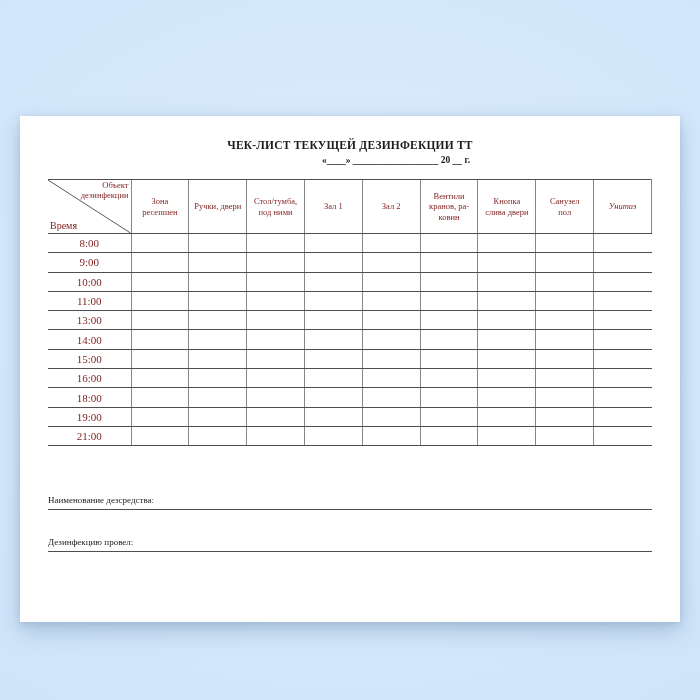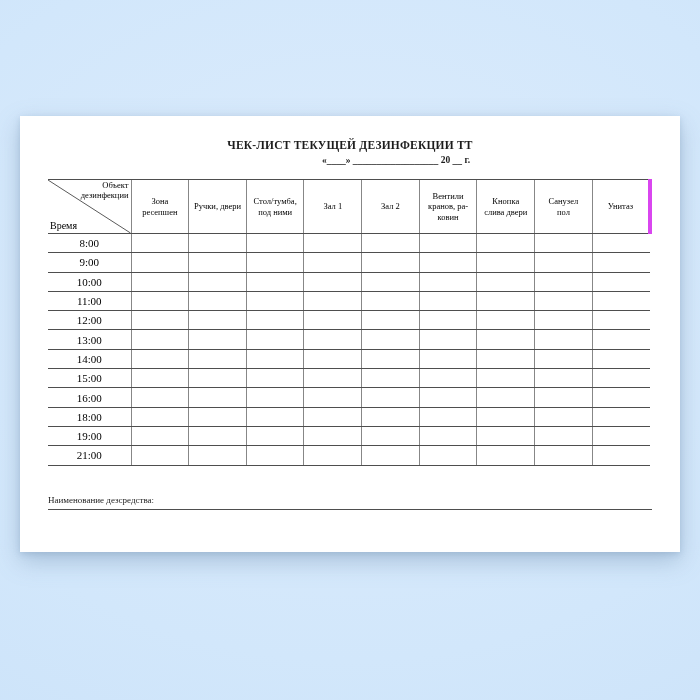--- a/index.html
+++ b/index.html
@@ -2,50 +2,50 @@
 <html><head>
 <meta charset="utf-8">
 <style>
   html,body{margin:0;padding:0;}
   body{
     width:700px;height:700px;overflow:hidden;
     font-family:"Liberation Serif","DejaVu Serif",serif;
     background:radial-gradient(120% 95% at 50% 42%, #ddecfc 0%, #d2e7fb 55%, #c8e0f8 100%);
   }
   .page{
-    position:absolute;left:20px;top:116px;width:660px;height:436px;
+    position:absolute;left:20px;top:116px;width:660px;height:506px;
     background:#ffffff;
     box-shadow:0 9px 22px rgba(110,140,175,.42), 0 2px 6px rgba(110,140,175,.28);
     color:#1c1c1c;
   }
   .doc-title{
     position:absolute;top:23px;left:0;width:100%;
     text-align:center;font-weight:bold;font-size:11.5px;line-height:13px;letter-spacing:.2px;
   }
   .doc-date{
     position:absolute;top:38px;left:0;width:100%;
     text-align:center;font-weight:bold;font-size:9.5px;line-height:12px;margin-left:46px;
   }
   table.grid{
     position:absolute;left:28px;top:63px;width:604px;
-    border-collapse:collapse;table-layout:fixed;color:#000000;
+    border-collapse:collapse;table-layout:fixed;color:#7f1d1d;
   }
   col.c-time{width:83px;}
   table.grid th, table.grid td{
     padding:0;margin:0;
     border-bottom:1.5px solid #4e4e4e;
     border-left:1px solid #878787;
   }
   table.grid th:first-child, table.grid td:first-child{border-left:none;}
   table.grid thead th{
     border-top:1.5px solid #4e4e4e;
     height:53px;font-weight:normal;font-size:8.5px;line-height:10.5px;
     text-align:center;vertical-align:middle;white-space:pre-line;overflow:hidden;
   }
-  table.grid thead th:last-child{border-right:4px solid #d946ef;}
+  table.grid thead th:last-child{border-right:1px solid #d946ef;font-style:italic;}
   table.grid tbody td{height:18.3px;}
   table.grid tbody td.time{
     font-size:11px;text-align:center;vertical-align:middle;line-height:18px;
   }
   th.corner{position:relative;}
   th.corner svg{position:absolute;left:0;top:0;width:100%;height:100%;display:block;}
   th.corner .obj{
     position:absolute;top:1px;right:2px;width:62px;
     text-align:right;font-size:8.5px;line-height:9.5px;white-space:pre-line;
   }
@@ -154,32 +154,20 @@
             <td></td>
             <td></td>
             <td></td>
             <td></td>
             <td></td>
             <td></td>
             <td></td>
             <td></td>
           </tr>
           <tr>
-            <td class="time">12:00</td>
-            <td></td>
-            <td></td>
-            <td></td>
-            <td></td>
-            <td></td>
-            <td></td>
-            <td></td>
-            <td></td>
-            <td></td>
-          </tr>
-          <tr>
             <td class="time">13:00</td>
             <td></td>
             <td></td>
             <td></td>
             <td></td>
             <td></td>
             <td></td>
             <td></td>
             <td></td>
             <td></td>
@@ -255,15 +243,18 @@
             <td></td>
             <td></td>
             <td></td>
           </tr>
         </tbody>
     </table>
 
     <div class="footer-line f1">
       <span>Наименование дезсредства:</span>
     </div>
+    <div class="footer-line f2">
+      <span>Дезинфекцию провел:</span>
+    </div>
 
   </div>
 </div>
 
 </body></html>

